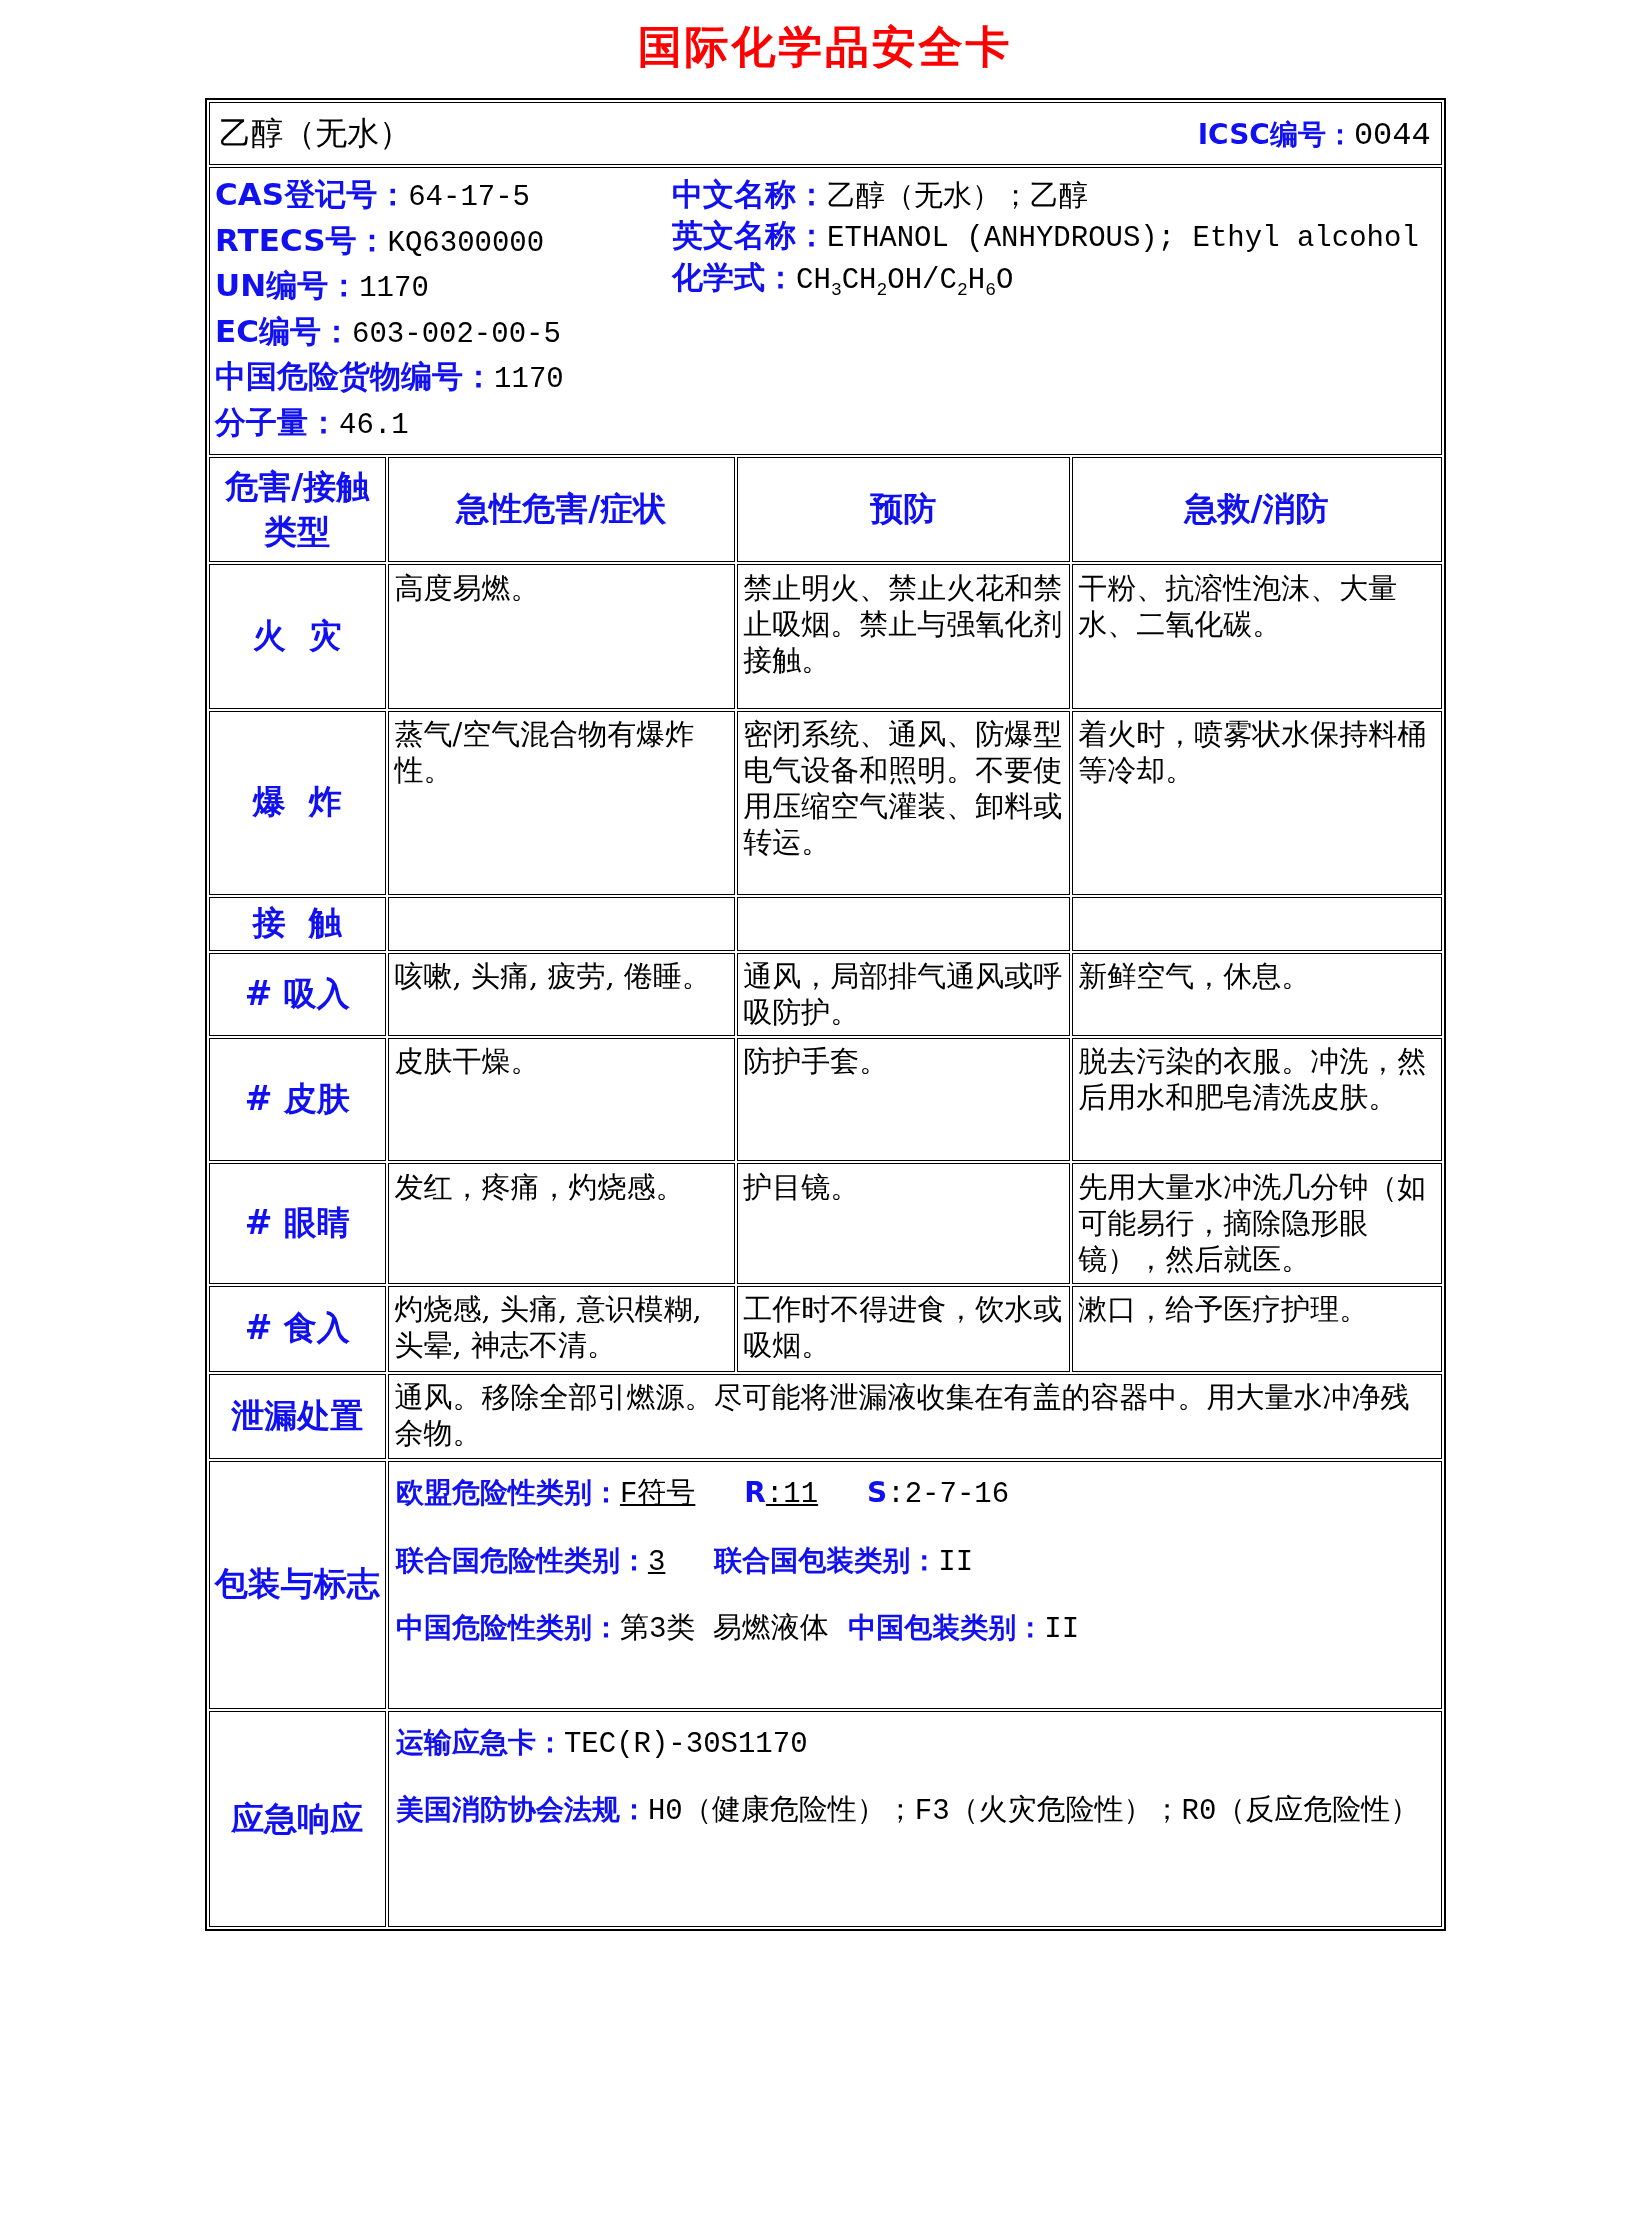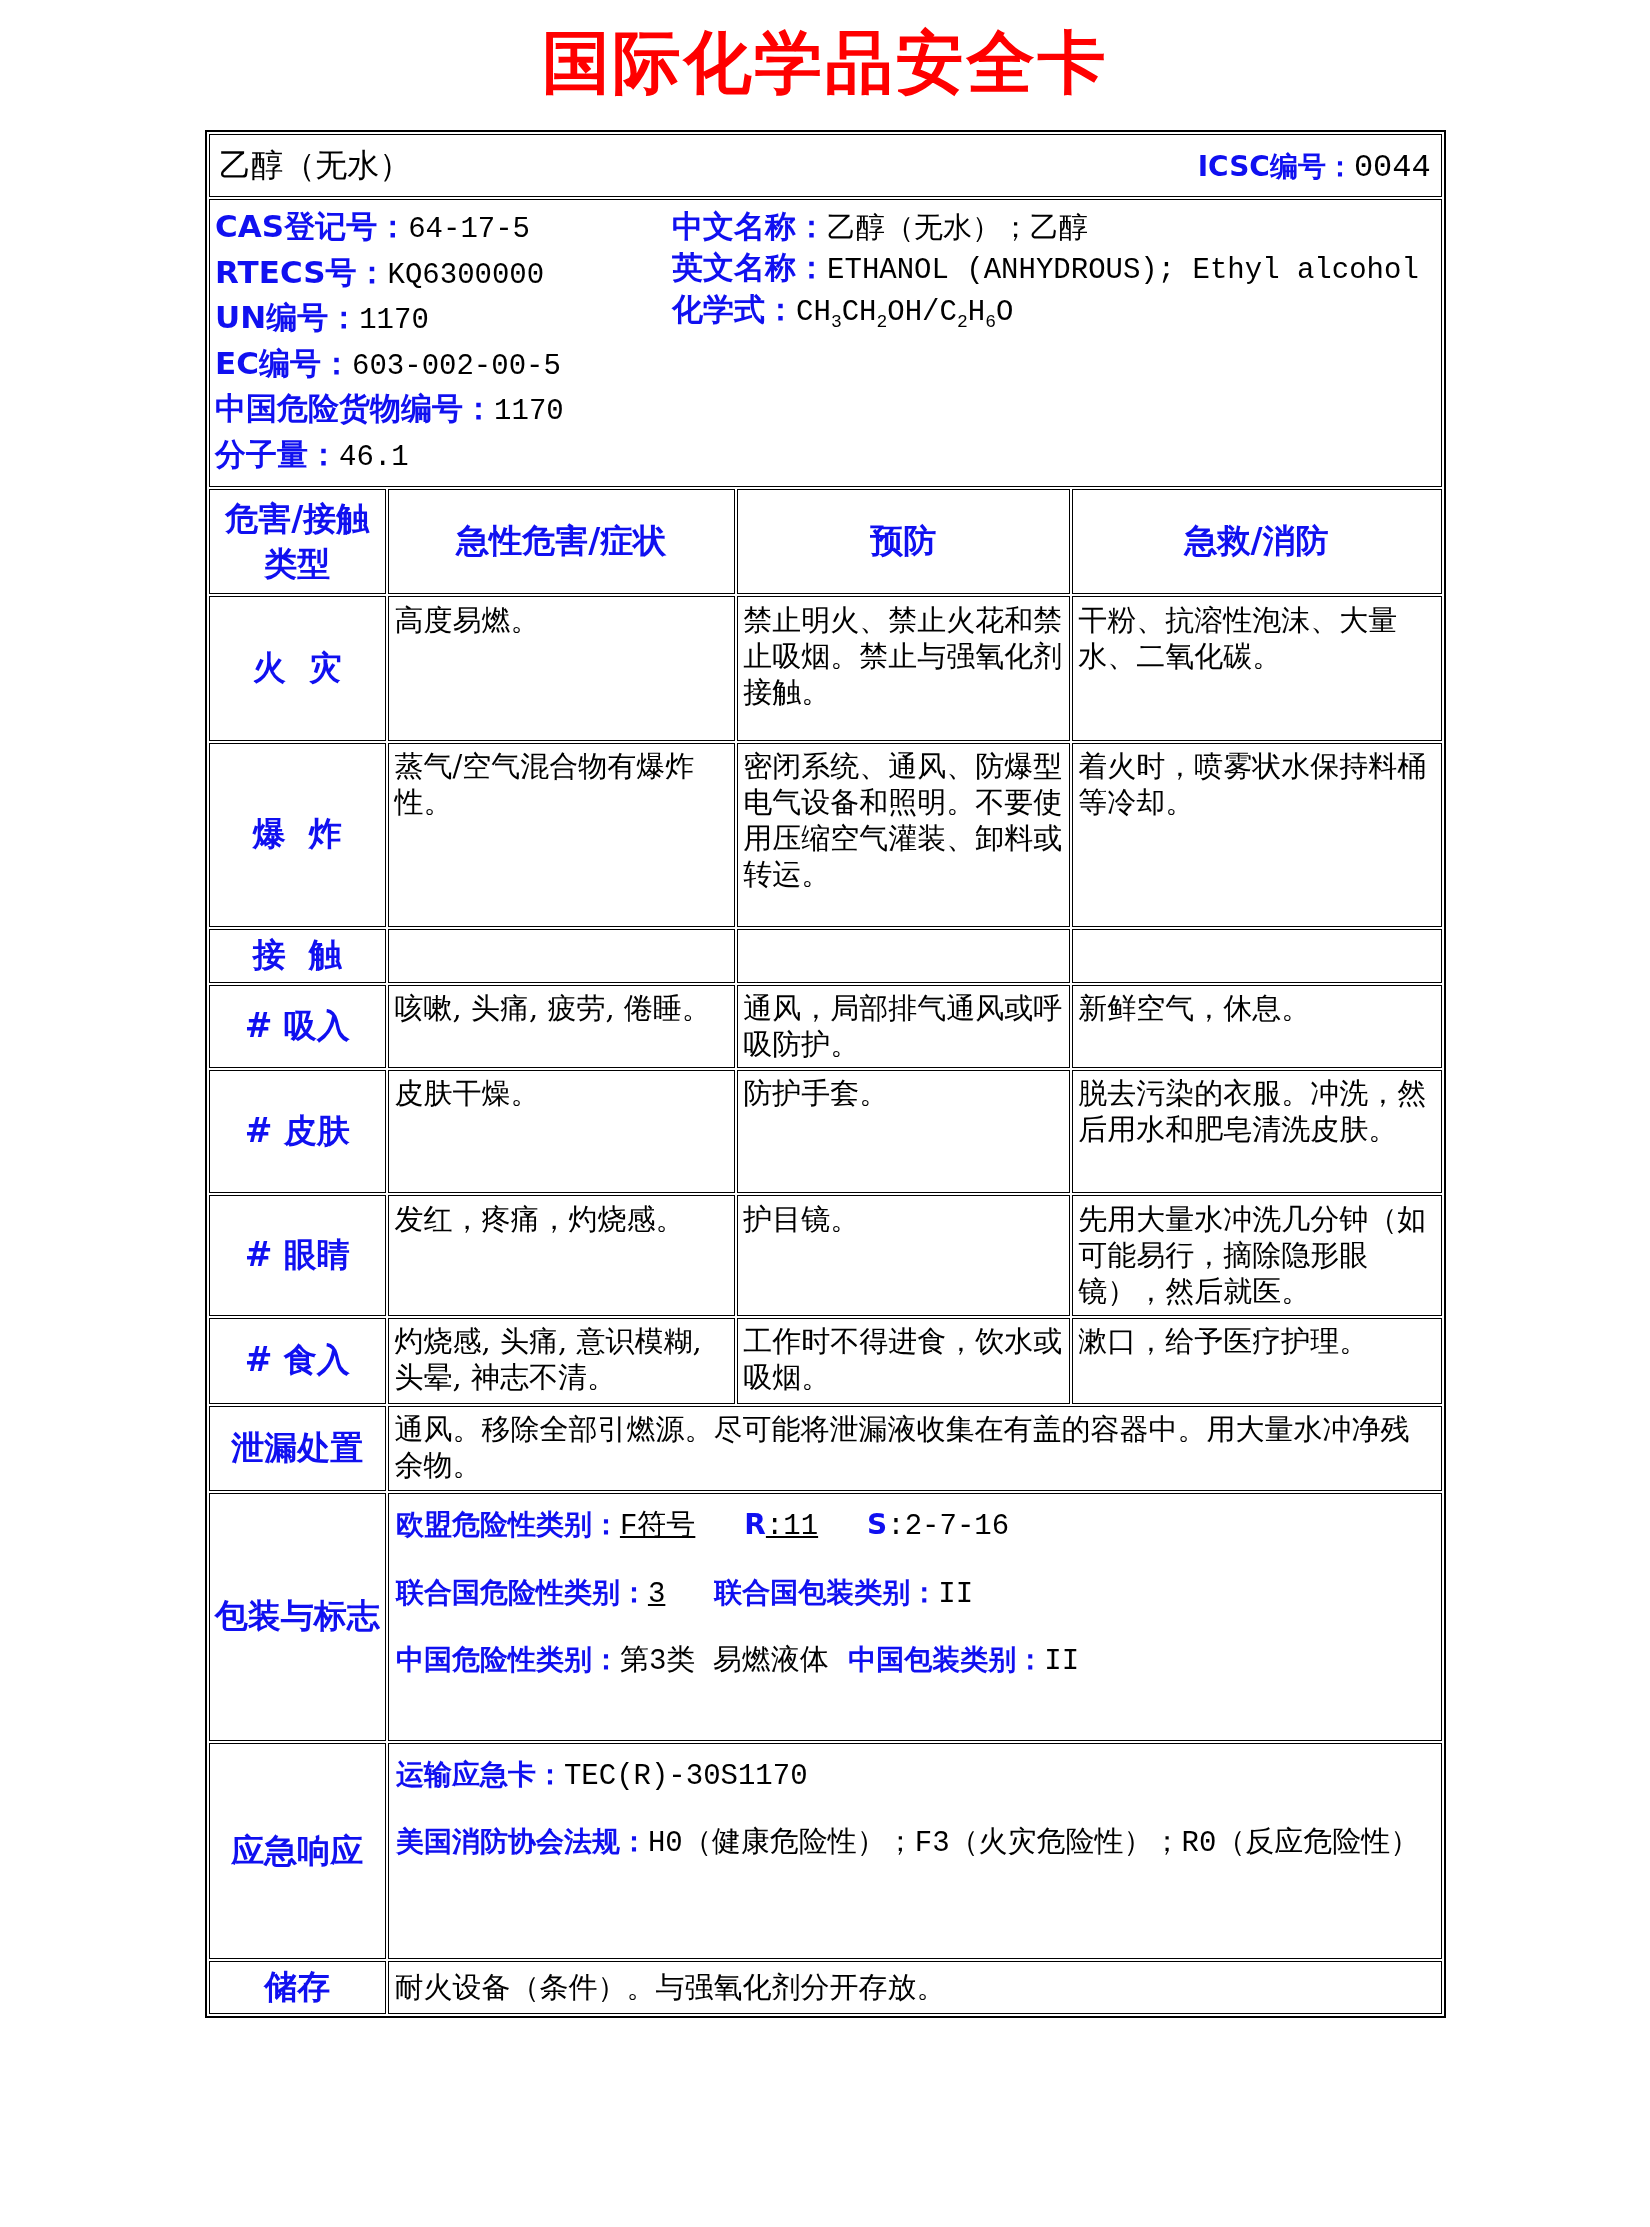--- a/index.html
+++ b/index.html
@@ -4,21 +4,21 @@
 <style>
   html, body {
     margin: 0; padding: 0; background: #ffffff;
   }
   body {
     width: 1650px; height: 2227px; position: relative;
     color: #000; font-family: "DejaVu Serif", "Liberation Serif", serif;
   }
   .title {
     margin: 18px 0 21px 0; text-align: center;
-    color: #ff0000; font-size: 68px; font-weight: bold;
+    color: #ff0000; font-size: 44px; font-weight: bold;
     font-family: "DejaVu Sans", "Liberation Sans", sans-serif;
     letter-spacing: 2.8px;
   }
   table.card {
     width: 1241px; margin: 1px auto; table-layout: fixed;
     border-collapse: separate; border-spacing: 2.1px;
     border: 2.8px solid #000; background: #fff;
   }
   td { border: 1.4px solid #000; background: #fff; overflow: hidden; }
 
@@ -178,19 +178,15 @@
   </tr>
 
   <tr>
     <td class="rowlabel lbl" style="height:209px">应急响应</td>
     <td colspan="3" class="emerg-cell">
       <div class="emerg-line"><span class="lbl">运输应急卡：</span><span class="val">TEC(R)-30S1170</span></div>
       <div class="emerg-line"><span class="lbl">美国消防协会法规：</span><span class="val">H0（健康危险性）；F3（火灾危险性）；R0（反应危险性）</span></div>
     </td>
   </tr>
 
-  <tr>
-    <td class="rowlabel lbl" style="height:40px">储存</td>
-    <td colspan="3" class="storage-cell">耐火设备（条件）。与强氧化剂分开存放。</td>
-  </tr>
 </tbody>
   </table>
 
 
 </body></html>

